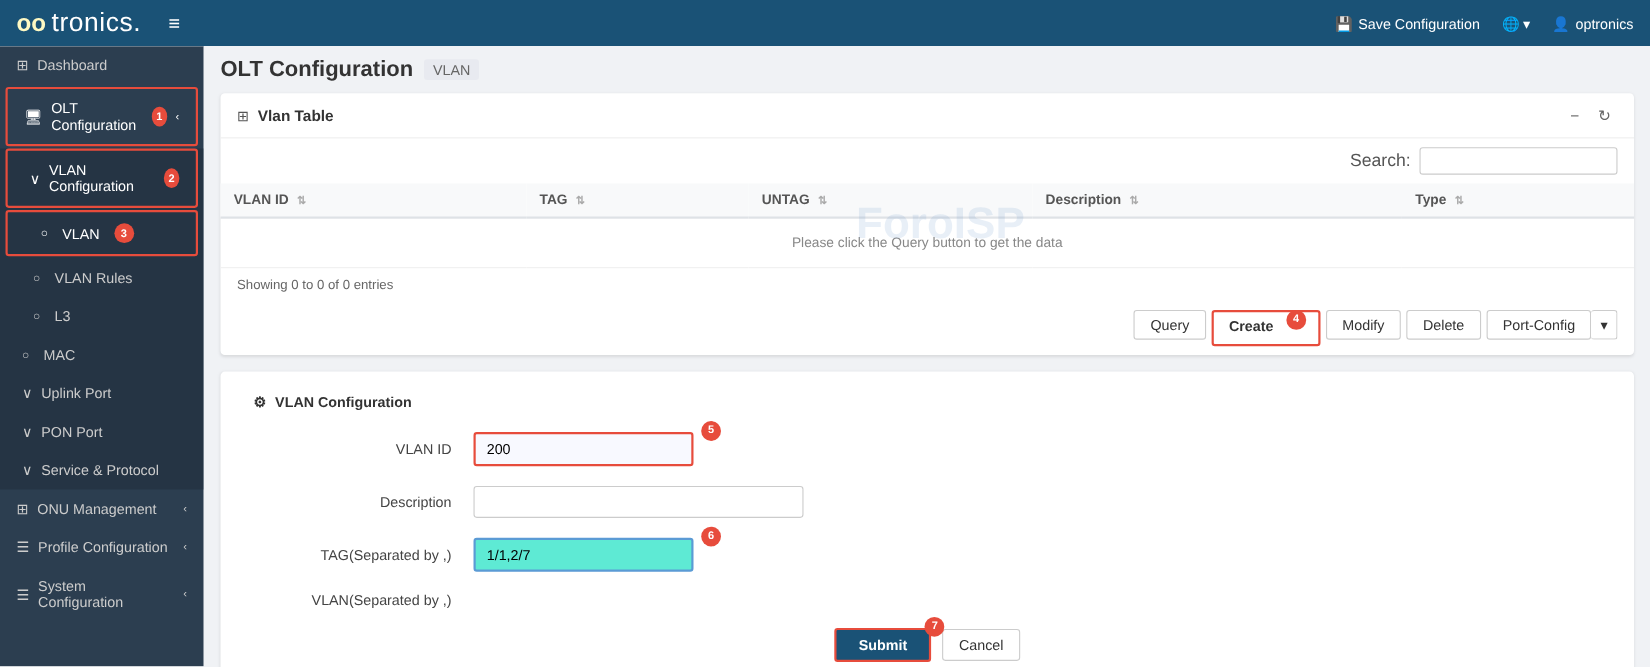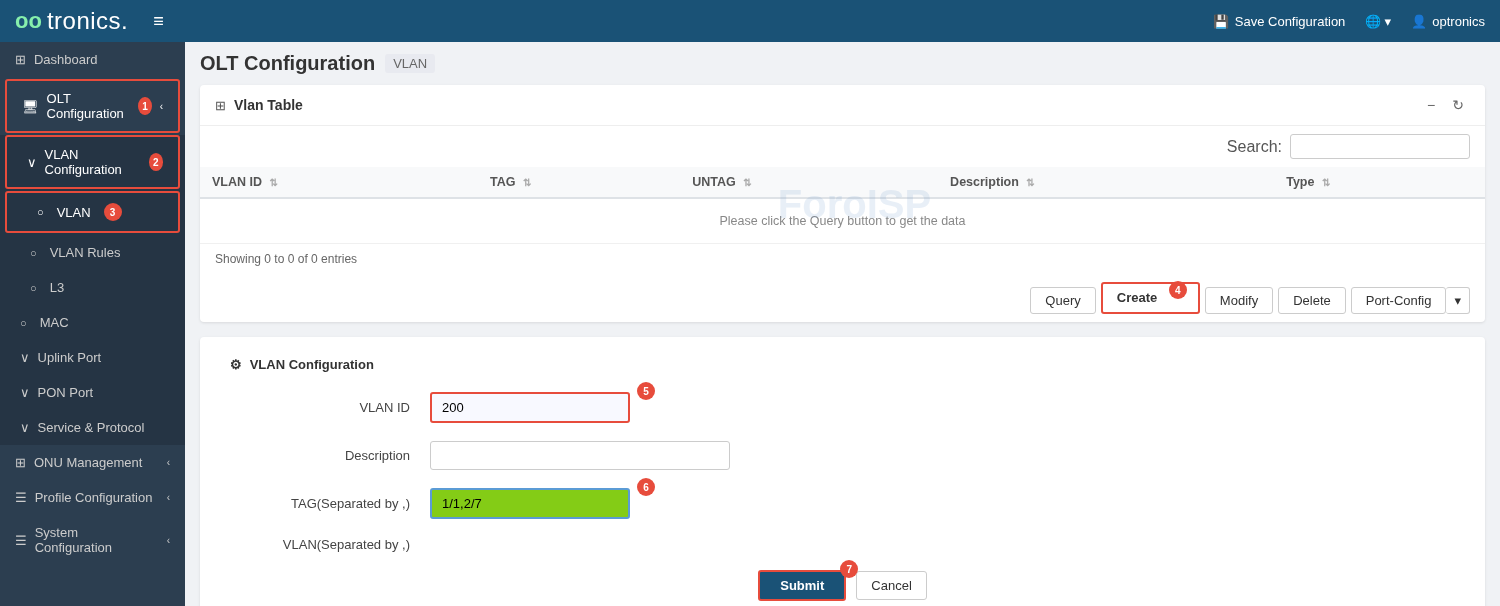--- a/index.html
+++ b/index.html
@@ -229,21 +229,21 @@
     
     .entries-info {
       padding: 8px 15px;
       font-size: 12px;
       color: #666;
     }
 
     
     .action-buttons {
       display: flex;
-      align-items: flex-end;
+      align-items: flex-start;
       justify-content: flex-end;
       padding: 8px 15px;
       gap: 5px;
     }
     .btn {
       padding: 5px 14px;
       border-radius: 3px;
       border: 1px solid #ccc;
       cursor: pointer;
       font-size: 13px;
@@ -315,21 +315,21 @@
       border: 1px solid #ccc;
       border-radius: 3px;
       font-size: 13px;
     }
     .form-input.highlighted {
       border: 2px solid #e74c3c;
       background: #f8f9ff;
     }
     .form-input.highlighted-blue {
       border: 2px solid #5b9bd5;
-      background: #84cc16;
+      background: #5eead4;
     }
 
     .form-actions {
       display: flex;
       align-items: center;
       justify-content: center;
       gap: 10px;
       margin-top: 10px;
     }
 
@@ -360,21 +360,21 @@
       right: -3px;
     }
 
     .radio-dot { margin-right: 5px; font-size: 11px; }
   </style>
 </head>
 <body>
 
 <div class="top-nav">
   <div class="logo">
-    <span style="color:#86efac; font-size:22px; font-weight:900;">oo</span>
+    <span style="color:#fef9c3; font-size:22px; font-weight:900;">oo</span>
       <span style="color:white; font-size:24px; font-weight:400; letter-spacing:0.5px;">tronics.</span>
   </div>
   <button class="hamburger-btn">≡</button>
   <div class="nav-right">
     <div class="save-config">
       <span>💾</span>
       <span>Save Configuration</span>
     </div>
     <div class="globe-btn">
       <span>🌐</span>

